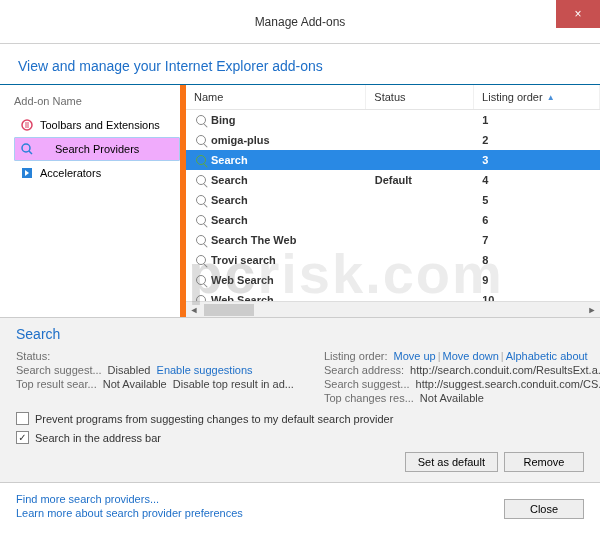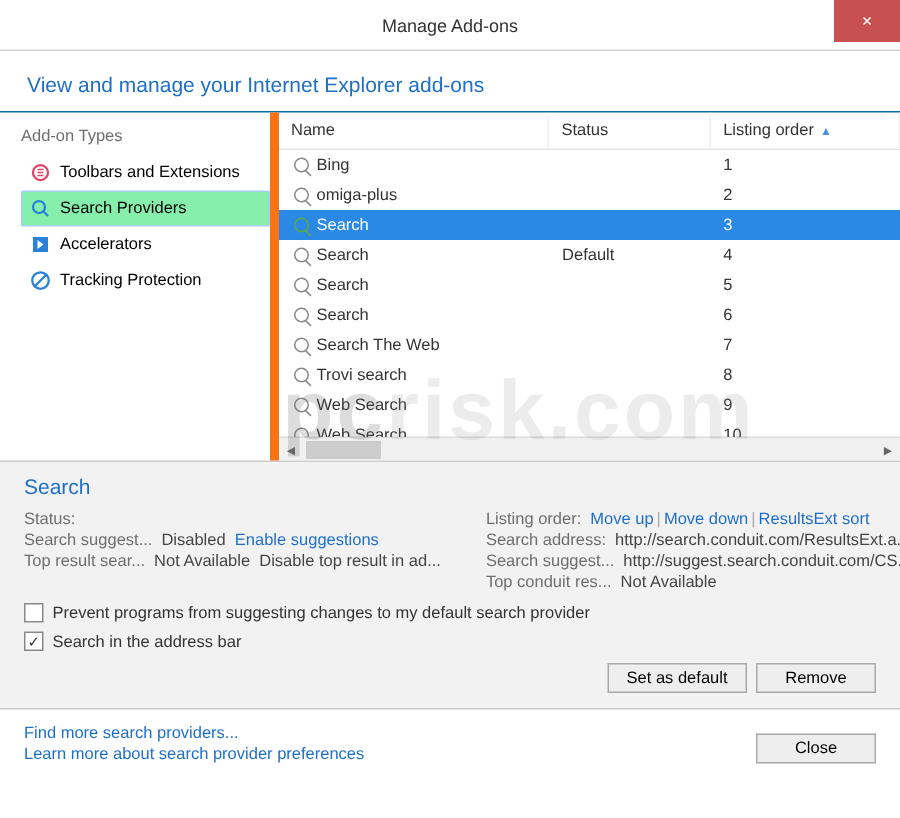--- a/index.html
+++ b/index.html
@@ -1,35 +1,35 @@
 <!DOCTYPE html>
 <html><head>
 <meta charset="utf-8">
 <style>
 * { box-sizing: border-box; margin: 0; padding: 0; }
 body { font-family: "Segoe UI", Tahoma, sans-serif; font-size: 11px; background: #fff; width: 600px; height: 545px; overflow: hidden; position: relative; }
-.titlebar { height: 34px; background: #fff; border-bottom: 1px solid #d0d0d0; display: flex; align-items: center; justify-content: center; position: relative; }
+.titlebar { height: 44px; background: #fff; border-bottom: 1px solid #d0d0d0; display: flex; align-items: center; justify-content: center; position: relative; }
 .titlebar-text { font-size: 12px; color: #333; }
 .close-btn { position: absolute; right: 0; top: 0; width: 44px; height: 28px; background: #c75050; color: #fff; display: flex; align-items: center; justify-content: center; font-size: 12px; cursor: pointer; }
 .header { padding: 14px 18px 10px; border-bottom: 1px solid #0369a1; }
 .header-text { color: #1e6fc8; font-size: 14px; }
 .main { display: flex; height: 232px; }
 .sidebar { width: 180px; padding: 10px 0 0 14px; }
 .sidebar-title { color: #6e6e6e; font-size: 11px; margin-bottom: 6px; }
 .sidebar-item { display: flex; align-items: center; padding: 3px 4px; cursor: pointer; border: 1px solid transparent; border-radius: 1px; }
-.sidebar-item.selected { background: #86efac; border: 1px solid #a8cef2; }
+.sidebar-item.selected { background: #f0abfc; border: 1px solid #a8cef2; gap: 15px; }
 .sidebar-icon { width: 16px; height: 16px; margin-right: 5px; display: inline-flex; align-items: center; justify-content: center; }
 .table-area { flex: 1; border-left: 6px solid #f97316; overflow: hidden; display: flex; flex-direction: column; }
 .table-head { display: flex; border-bottom: 1px solid #e4e4e4; }
 .th { padding: 6px 8px; font-size: 11px; color: #333; border-right: 1px solid #f0f0f0; display: flex; align-items: center; }
 .col-name { flex: 1.8; }
 .col-status { flex: 1; }
 .col-order { flex: 1.2; position: relative; }
 .sort-arrow { color: #4a90d9; font-size: 8px; margin-left: 4px; }
-.rows { flex: 1; overflow-y: auto; }
+.rows { flex: 1; overflow-y: auto; font-weight: bold; }
 .row { display: flex; padding: 2px 0; cursor: pointer; }
 .row.selected { background: #2989e4; color: #fff; }
 .row.selected .cell { color: #fff; }
 .cell { padding: 1px 8px; font-size: 11px; color: #333; display: flex; align-items: center; }
 .row-icon { width: 14px; height: 14px; margin-right: 3px; display: inline-flex; align-items: center; justify-content: center; flex-shrink: 0; }
 .mag { width: 10px; height: 10px; border: 1px solid #888; border-radius: 50%; position: relative; }
 .mag.green { border-color: #5fa843; }
 .mag::after { content: ''; position: absolute; width: 5px; height: 1px; background: #888; bottom: -2px; right: -3px; transform: rotate(45deg); }
 .mag.green::after { background: #5fa843; }
 .scroll-h { height: 16px; background: #f0f0f0; border-top: 1px solid #ddd; display: flex; align-items: center; }
@@ -62,21 +62,21 @@
       <span>×</span>
     </div>
 </div>
 
 <div class="header">
   <div class="header-text">View and manage your Internet Explorer add-ons</div>
 </div>
 
 <div class="main">
   <div class="sidebar">
-    <div class="sidebar-title">Add-on Types</div>
+    <div class="sidebar-title">Add-on Name</div>
     <div class="sidebar-item">
       <span class="sidebar-icon">
           <svg width="14" height="14">
             <circle cx="7" cy="7" r="5" fill="none" stroke="#d46" stroke-width="1.5"></circle>
             <path d="M5 5h4M5 7h4M5 9h4" stroke="#d46" stroke-width="1"></path>
           </svg>
         </span>
       <span>Toolbars and Extensions</span>
     </div>
     <div class="sidebar-item selected">
@@ -90,29 +90,20 @@
     </div>
     <div class="sidebar-item">
       <span class="sidebar-icon">
           <svg width="14" height="14">
             <rect x="2" y="2" width="10" height="10" fill="#2882d8"></rect>
             <path d="M5 4l4 3-4 3z" fill="#fff"></path>
           </svg>
         </span>
       <span>Accelerators</span>
     </div>
-    <div class="sidebar-item">
-      <span class="sidebar-icon">
-          <svg width="14" height="14">
-            <circle cx="7" cy="7" r="5.5" fill="none" stroke="#2882d8" stroke-width="1.5"></circle>
-            <line x1="3" y1="11" x2="11" y2="3" stroke="#2882d8" stroke-width="1.5"></line>
-          </svg>
-        </span>
-      <span>Tracking Protection</span>
-    </div>
   </div>
 
   <div class="table-area">
     <div class="table-head">
       <div class="th col-name">Name</div>
       <div class="th col-status">Status</div>
       <div class="th col-order">
           <span>Listing order</span>
           <span class="sort-arrow">▲</span>
         </div>
@@ -279,32 +270,32 @@
       <div class="details-row"><span class="details-label">Search suggest...</span><span class="details-val">Disabled</span>&nbsp;&nbsp;<span class="link">Enable suggestions</span></div>
       <div class="details-row"><span class="details-label">Top result sear...</span><span class="details-val">Not Available</span>&nbsp;&nbsp;<span class="details-val">Disable top result in ad...</span></div>
     </div>
     <div class="details-col">
       <div class="details-row">
           <span class="details-label">Listing order:</span>
           <span class="link">Move up</span>
           <span class="sep">|</span>
           <span class="link">Move down</span>
           <span class="sep">|</span>
-          <span class="link">ResultsExt sort</span>
+          <span class="link">Alphabetic about</span>
         </div>
       <div class="details-row">
           <span class="details-label">Search address:</span>
           <span class="details-val">http://search.conduit.com/ResultsExt.a...</span>
         </div>
       <div class="details-row">
           <span class="details-label">Search suggest...</span>
           <span class="details-val">http://suggest.search.conduit.com/CS...</span>
         </div>
       <div class="details-row">
-          <span class="details-label">Top conduit res...</span>
+          <span class="details-label">Top changes res...</span>
           <span class="details-val">Not Available</span>
         </div>
     </div>
   </div>
   <div class="chk-row">
     <span class="chk"></span>
     <span>Prevent programs from suggesting changes to my default search provider</span>
   </div>
   <div class="chk-row">
     <span class="chk">✓</span>

